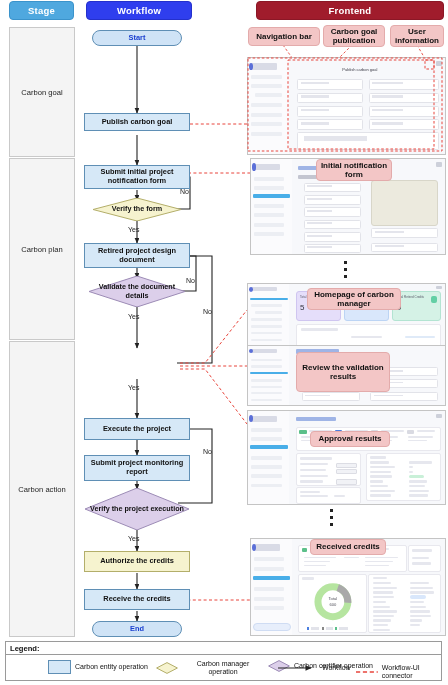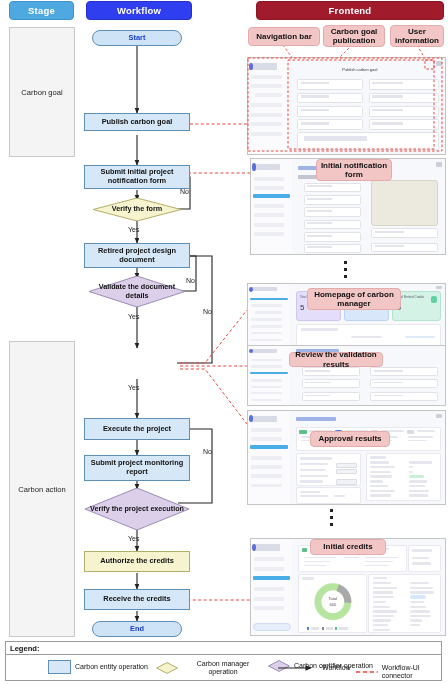--- a/index.html
+++ b/index.html
@@ -101,20 +101,23 @@
   <div class="col-head" id="head-workflow">
       <span>Workflow</span>
     </div>
   <div class="col-head" id="head-frontend">
       <span>Frontend</span>
     </div>
 
   <div class="stage-box" id="stage-goal">
       <span>Carbon goal</span>
     </div>
+  <div class="stage-box" id="stage-plan">
+      <span>Carbon plan</span>
+    </div>
   <div class="stage-box" id="stage-action">
       <span>Carbon action</span>
     </div>
 
   <svg class="layer">
     <defs>
       <marker id="ah" markerWidth="6" markerHeight="6" refX="4.6" refY="2.2" orient="auto">
         <path d="M0,0 L5,2.2 L0,4.4 z" fill="#222"></path>
       </marker>
     </defs>
@@ -255,28 +258,28 @@
     </div>
   <div class="tag" style="left:390px;top:25px;width:54px;height:22px;">
       <span>User information</span>
     </div>
   <div class="tag" style="left:316px;top:159px;width:76px;height:22px;">
       <span>Initial notification form</span>
     </div>
   <div class="tag" style="left:307px;top:288px;width:94px;height:22px;">
       <span>Homepage of carbon manager</span>
     </div>
-  <div class="tag" style="left:289px;top:352px;width:94px;height:15px;">
+  <div class="tag" style="left:296px;top:352px;width:94px;height:40px;">
       <span>Review the validation results</span>
     </div>
   <div class="tag" style="left:310px;top:431px;width:80px;height:16px;">
       <span>Approval results</span>
     </div>
   <div class="tag" style="left:310px;top:539px;width:76px;height:16px;">
-      <span>Initial credits</span>
+      <span>Received credits</span>
     </div>
 
   <div class="shot" style="left:247px;top:57px;width:197px;height:96px;">
     <div class="sb">
       <div class="logo"></div>
       <div class="mi" style="top:18%"></div>
       <div class="mi" style="top:27%"></div>
       <div class="mi" style="left:18%;width:64%;top:36%"></div>
       <div class="mi" style="top:47%"></div>
       <div class="mi" style="top:57%"></div>

